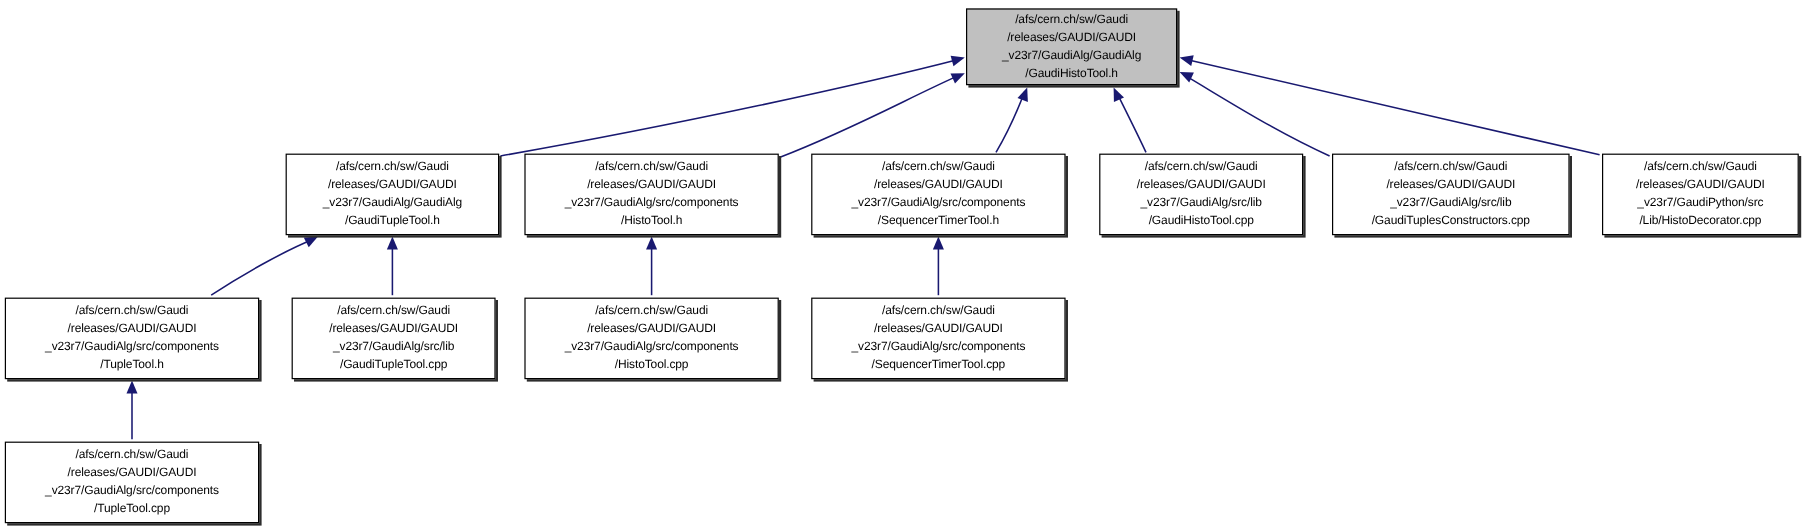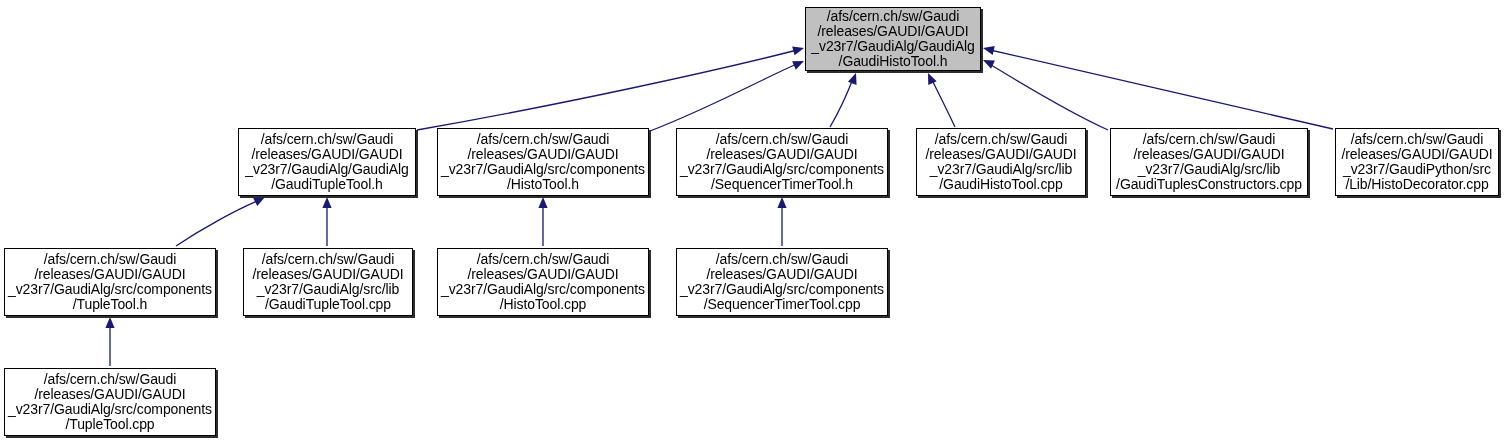--- a/index.html
+++ b/index.html
@@ -34,21 +34,21 @@
     justify-content: center;
     z-index: 2;
   }
   .node.root {
     background: #c0c0c0;
   }
   .node-label {
     display: block;
     text-align: center;
     font-family: "Liberation Sans", sans-serif;
-    font-size: 14px;
+    font-size: 10px;
     line-height: 15.2px;
     color: #000000;
     white-space: pre;
     letter-spacing: -0.1px;
   }
 </style>
 </head>
 <body>
 
 <div id="graph">

